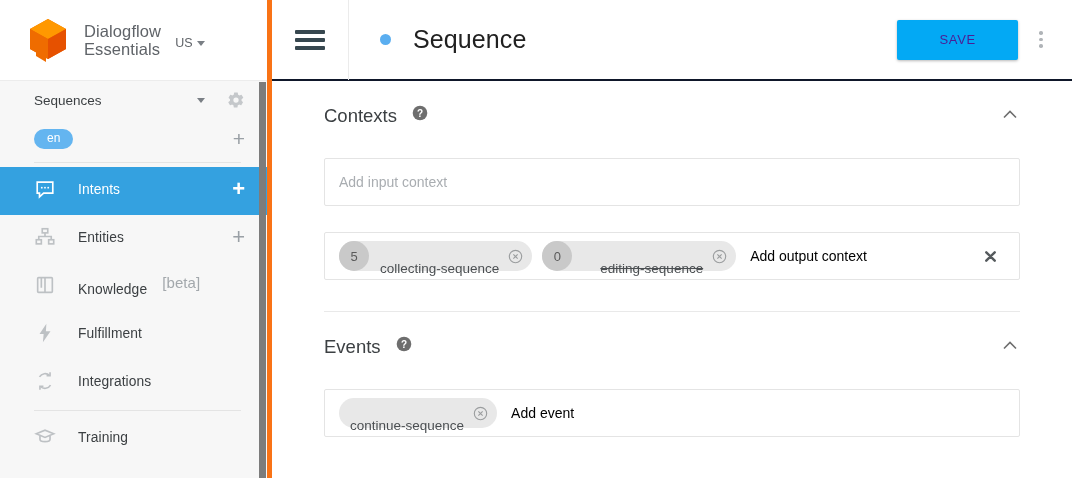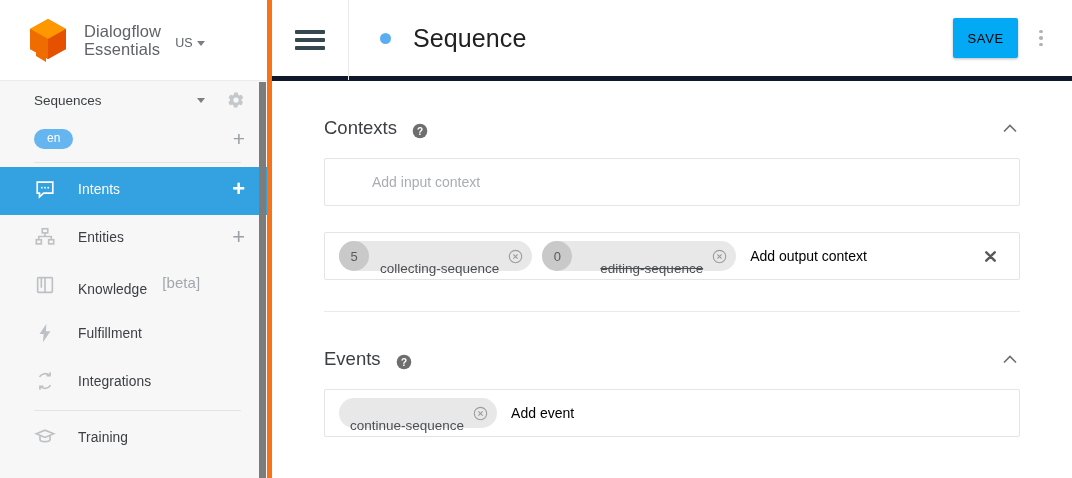--- a/index.html
+++ b/index.html
@@ -83,59 +83,59 @@
   #sb-scroll {
     position: absolute; top: 82px; right: 1px; width: 7px;
     height: 396px; background: #f7f7f7;
   }
   #sb-thumb { position: absolute; top: 0; left: 0; width: 7px; height: 396px; background: #7c7c7c; }
 
   
   #main { flex: 1 1 auto; height: 478px; position: relative; background: #fff; }
   #topbar {
     height: 81px; display: flex; align-items: center;
-    border-bottom: 5px solid #0f172a; background: #fff;
+    border-bottom: 2px solid #0f172a; background: #fff;
   }
   #hamburger {
     width: 77px; height: 80px; display: flex; align-items: center; justify-content: center;
     border-right: 1px solid #ebebeb; align-self: stretch;
   }
   .ham-bars { width: 30px; }
   .ham-bars span { display: block; height: 4px; background: #37474f; border-radius: 1px; margin-bottom: 4px; }
   .ham-bars span:last-child { margin-bottom: 0; }
 
   #title-wrap { display: flex; align-items: center; padding-left: 31px; flex: 1 1 auto; gap: 22px; }
   .title-dot { width: 11px; height: 11px; border-radius: 50%; background: #5aaef0; }
   #page-title { font-size: 25px; color: #212121; font-weight: 400; letter-spacing: .1px; }
 
   #save-btn {
-    background: #03a9f4; color: #000000; font-size: 13px; letter-spacing: .7px;
-    border: none; border-radius: 2px; padding: 0 14px; height: 40px;
+    background: #03a9f4; color: #4c1d95; font-size: 13px; letter-spacing: .7px;
+    border: none; border-radius: 2px; padding: 0 42px; height: 40px;
     box-shadow: 0 1px 3px rgba(0,0,0,.28); cursor: pointer; font-family: inherit;
   }
   #kebab { width: 46px; display:flex; align-items:center; justify-content:center; margin-right: 8px; }
   .kebab-dots span { display: block; width: 3.5px; height: 3.5px; border-radius: 50%; background: #b0b4b8; margin-bottom: 3px; }
   .kebab-dots span:last-child { margin-bottom: 0; }
 
   
   #content { padding: 0 52px 0 52px; height: 396px; overflow: hidden; position: relative; }
   .section { padding-top: 24px; }
-  .sec-head { display: flex; align-items: flex-end; height: 34px; }
+  .sec-head { display: flex; align-items: flex-start; height: 34px; }
   .sec-title { font-size: 18.5px; color: #3c4043; font-weight: 400; }
   .help-ico { width: 16px; height: 16px; margin-left: 15px; }
   .sec-spacer { flex: 1 1 auto; }
   .chev-up { width: 20px; height: 20px; }
 
   .field-box {
     border: 1px solid #e4e4e4; border-radius: 2px; background: #fff;
     min-height: 48px; display: flex; align-items: center;
     padding: 0 14px; margin-top: 19px;
   }
   .field-box.outctx { margin-top: 26px; padding-right: 0; }
-  .ph { color: #a9adb1; font-size: 14px; margin-left: 33px; }
+  .ph { color: #a9adb1; font-size: 14px; }
 
   .chip {
     display: inline-flex; align-items: center; background: #e8e8e8;
     border-radius: 15px; height: 30px; margin-right: 10px; padding-right: 9px;
   }
   .chip-count {
     width: 30px; height: 30px; border-radius: 50%; background: #c9c9c9;
     color: #5a5a5a; font-size: 13px; display: flex; align-items: center;
     justify-content: center; flex: 0 0 30px;
   }

